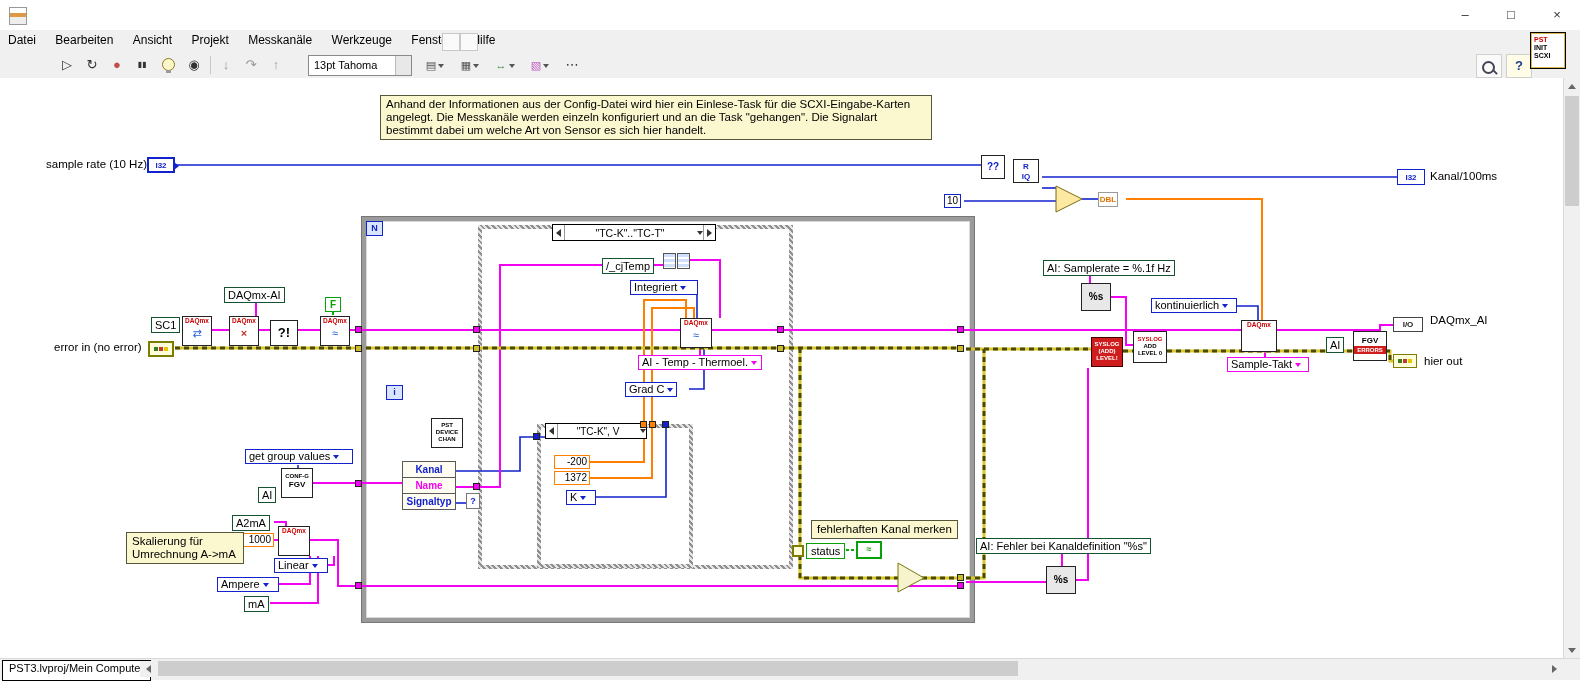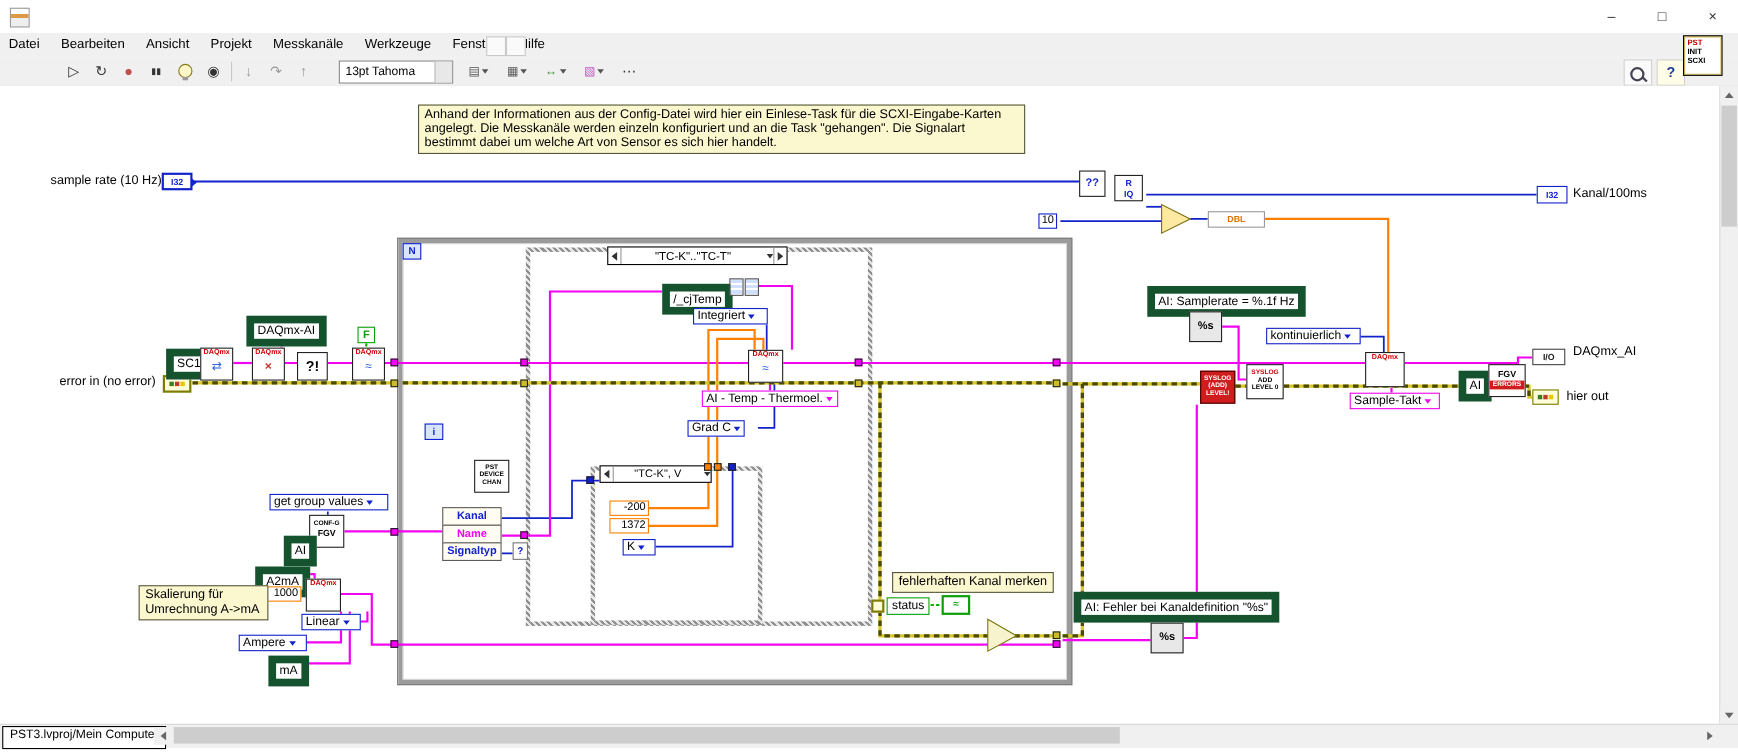--- a/index.html
+++ b/index.html
@@ -28,21 +28,21 @@
   .mag:after{content:"";position:absolute;left:8px;top:8px;width:6px;height:2px;background:#445;transform:rotate(45deg);}
   .viicon{position:absolute;top:32px;left:1530px;width:36px;height:37px;border:1px solid #000;background:#fff;
           font-size:7px;font-weight:bold;line-height:8px;text-align:left;padding:3px 0 0 3px;box-sizing:border-box;
           box-shadow:inset 0 0 0 1px #d8b84a;}
   .viicon .r{color:#c00;}
   
   .diagram{position:absolute;top:78px;left:0;width:1564px;height:580px;background:#fff;}
   .wires{position:absolute;top:0;left:0;pointer-events:none;}
   .lbl{position:absolute;font-size:11.5px;white-space:nowrap;}
   .comment{position:absolute;background:#fbf7cf;border:1px solid #56563c;font-size:11.5px;line-height:13px;padding:2px 5px;}
-  .strc{position:absolute;background:#fff;border:7px solid #14532d;font-size:11px;padding:0 3px;line-height:14px;white-space:nowrap;}
+  .strc{position:absolute;background:#fff;border:1px solid #14532d;font-size:11px;padding:0 3px;line-height:14px;white-space:nowrap;}
   .ring{position:absolute;background:#fff;font-size:11px;line-height:13px;padding:0 3px;white-space:nowrap;display:flex;align-items:center;gap:3px;}
   .ring.b{border:1px solid #1222cc;color:#000;}
   .ring.p{border:1px solid #f203f2;}
   .ring .arr{width:0;height:0;border-left:3px solid transparent;border-right:3px solid transparent;border-top:4px solid #1222cc;}
   .ring.p .arr{border-top-color:#f203f2;}
   .numc{position:absolute;background:#fff;border:1px solid #ff8000;font-size:10px;line-height:12px;padding:0 2px;text-align:right;}
   .numb{position:absolute;background:#fff;border:1px solid #1222cc;font-size:10px;line-height:12px;padding:0 2px;}
   .term{position:absolute;background:#fff;display:flex;align-items:center;justify-content:center;font-weight:bold;}
   .t-i32{border:2px solid #1222cc;color:#1222cc;font-size:8px;width:24px;height:12px;}
   .t-i32.thin{border-width:1px;}
@@ -376,21 +376,21 @@
 <div class="ssq" style="left:792px;top:545px"></div>
 <div class="statl" style="left:806px;top:543px">status</div>
 <div class="statbool" style="left:856px;top:541px;width:22px;height:14px">≈</div>
 
 <div class="icon" style="left:981px;top:155px;width:24px;height:24px;font-size:10px;font-weight:bold;color:#1222cc;line-height:22px">??</div>
 <div class="icon" style="left:1013px;top:159px;width:26px;height:24px;padding-top:2px">
   <span class="tm" style="color:#1222cc">R</span>
   <span class="tm" style="color:#1222cc">IQ</span>
 </div>
 <div class="numb" style="left:944px;top:194px">10</div>
-<div class="icon" style="left:1098px;top:192px;width:52px;height:15px;border-color:#9a9a9a;color:#e07000;font-size:8px;font-weight:bold;line-height:13px">DBL</div>
+<div class="icon" style="left:1098px;top:192px;width:20px;height:15px;border-color:#9a9a9a;color:#e07000;font-size:8px;font-weight:bold;line-height:13px">DBL</div>
 <div class="term t-i32 thin" style="left:1397px;top:169px;width:26px;height:14px">
   <span>I32</span>
 </div>
 <div class="lbl" style="left:1430px;top:170px">Kanal/100ms</div>
 
 <div class="strc" style="left:1043px;top:260px">AI: Samplerate = %.1f Hz</div>
 <div class="icon" style="left:1081px;top:283px;width:30px;height:28px;background:#e8e8e8;font-size:10px;font-weight:bold;line-height:26px">%s</div>
 <div class="ring b" style="left:1151px;top:298px;width:78px">
   <span>kontinuierlich</span>
     <span class="arr"></span>

